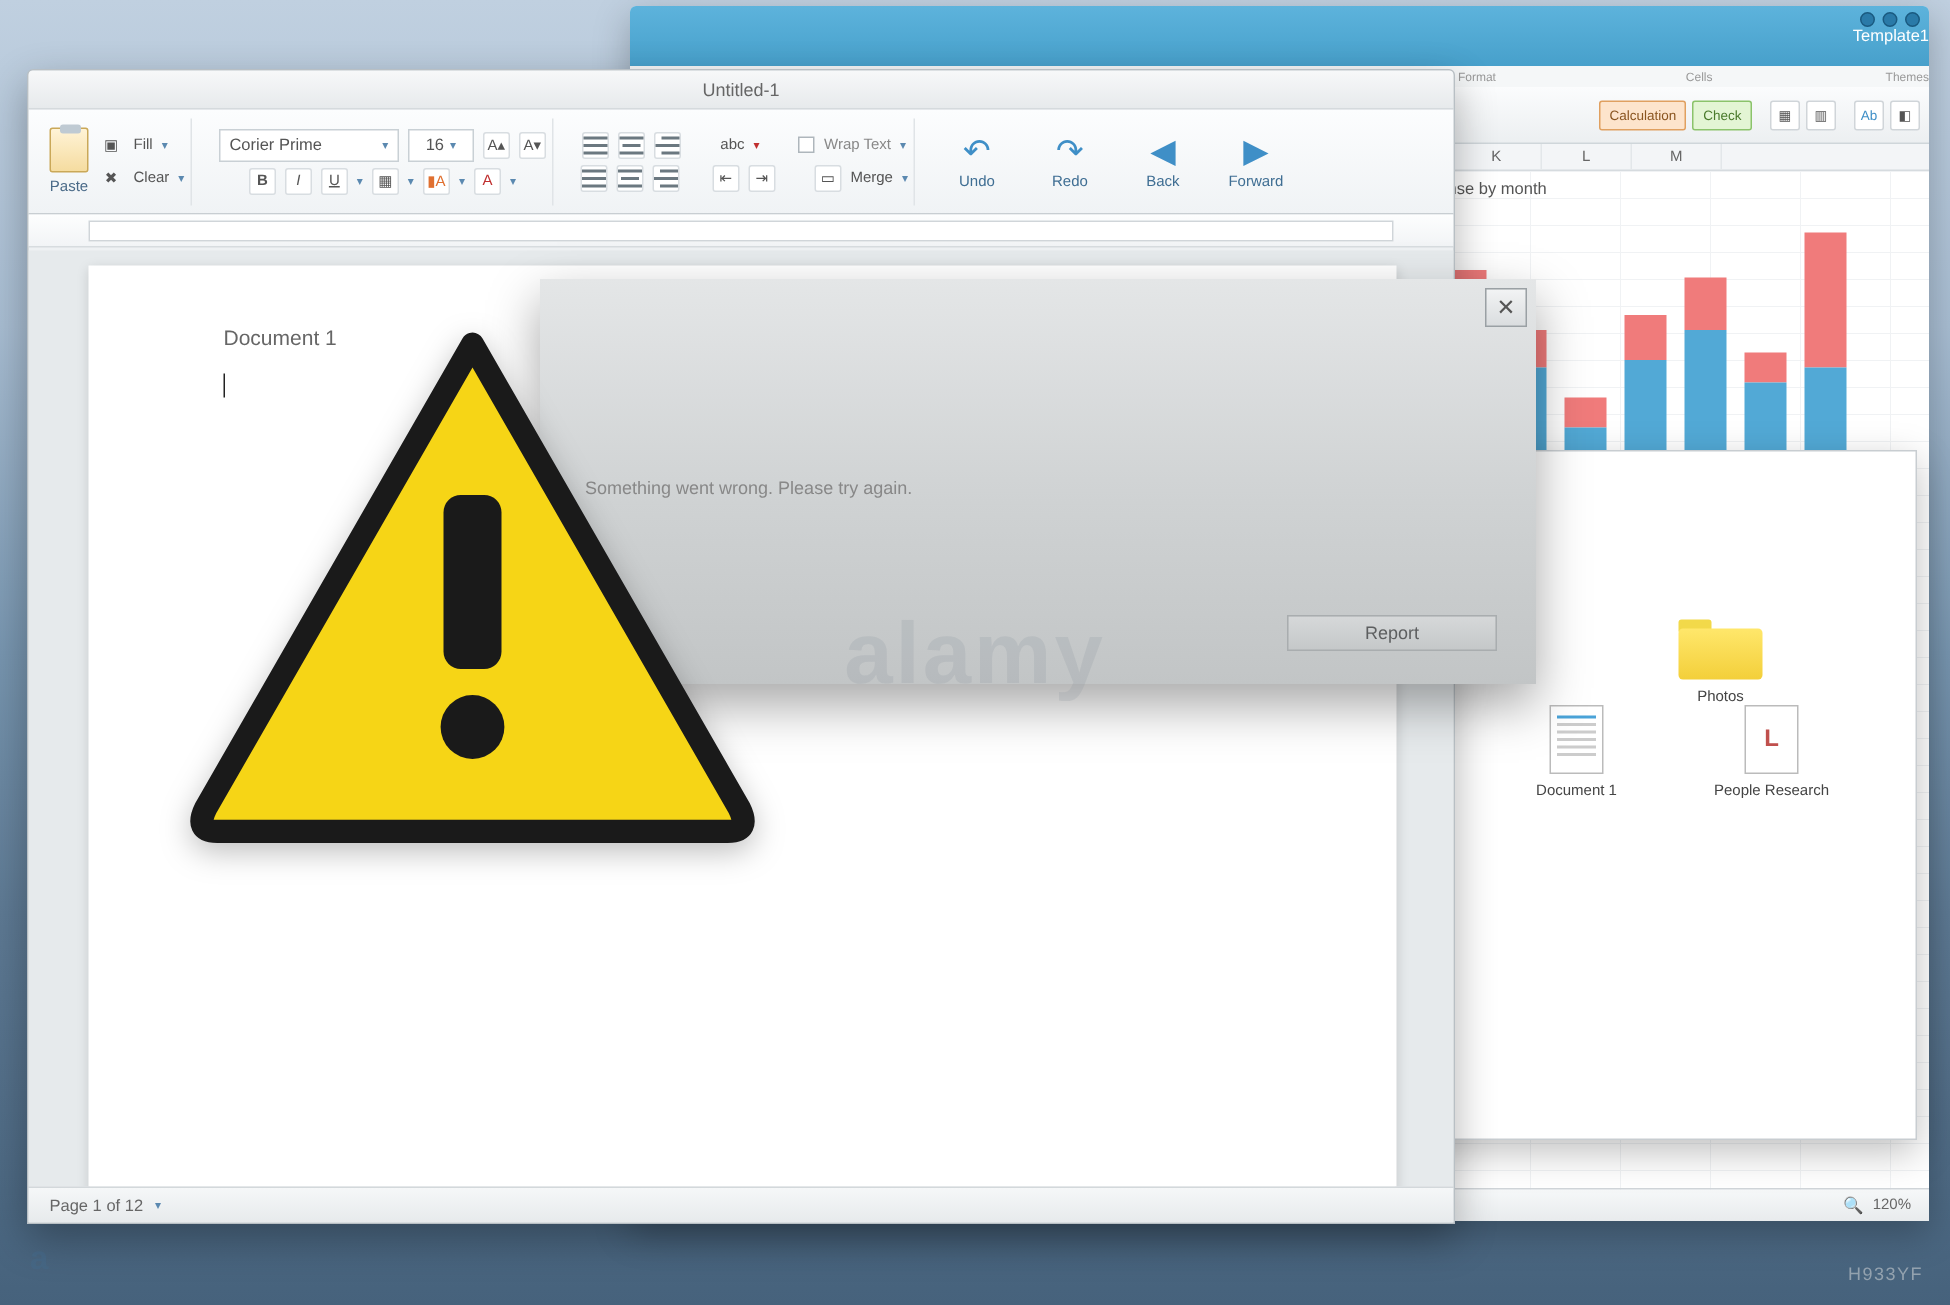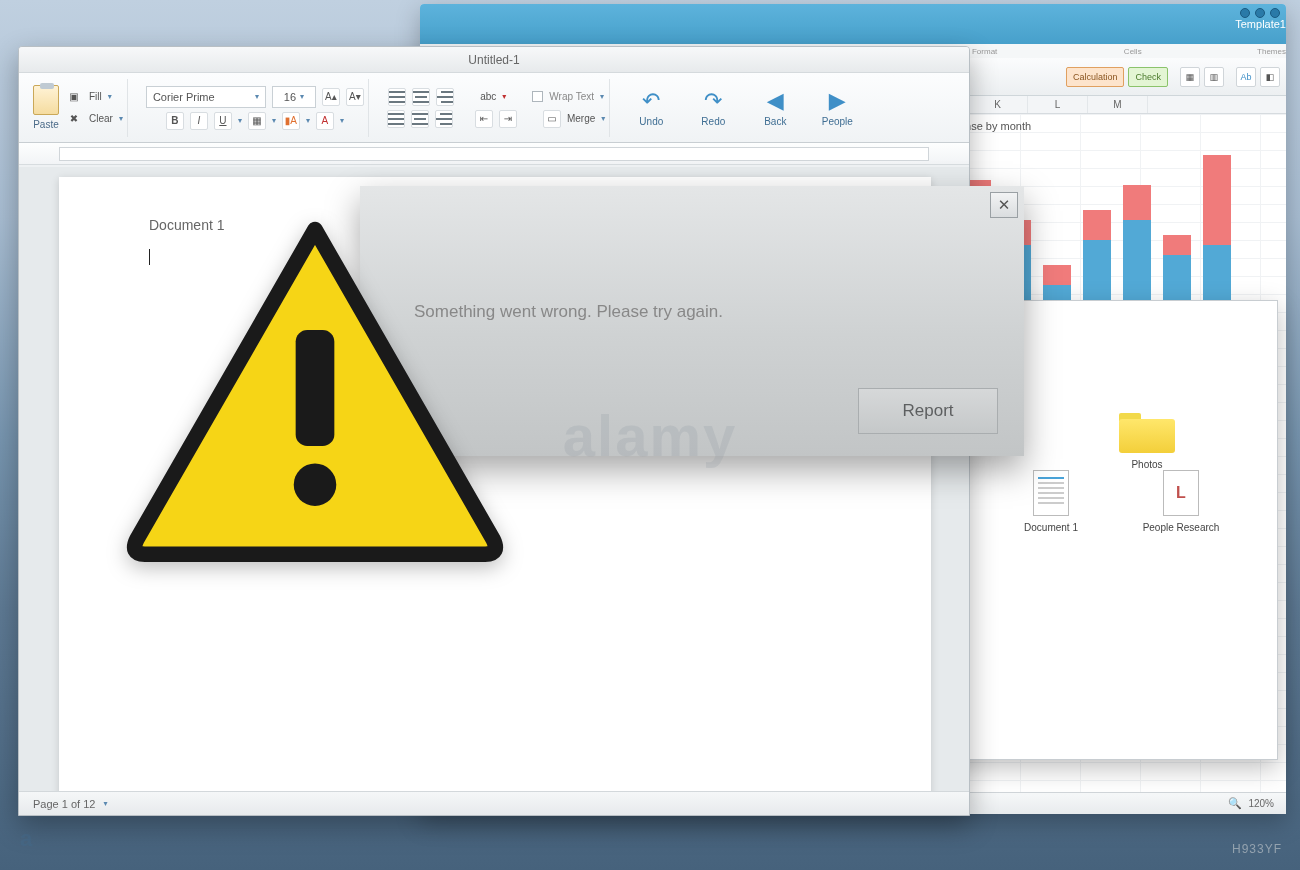--- a/index.html
+++ b/index.html
@@ -80,23 +80,23 @@
 .page-area { position:absolute; left:0; right:0; top:120px; bottom:24px; background:#e6eaec; overflow:hidden;}
 .page { position:absolute; left:40px; top:10px; width:872px; height:700px; background:#fff; box-shadow:0 2px 8px rgba(0,0,0,.15);}
 .page-header { position:absolute; left:90px; top:40px; font-size:14px; color:#666;}
 .cursor-line { position:absolute; left:90px; top:72px; width:1px; height:16px; background:#222;}
 .word-status { position:absolute; left:0; right:0; bottom:0; height:24px; background:linear-gradient(#f5f7f8,#e7eaec); border-top:1px solid #d3d8db; display:flex; align-items:center; padding:1px 14px; font-size:11px; color:#666; gap:8px;}
 
 
 .dialog { position:absolute; left:360px; top:186px; width:664px; height:270px; background:linear-gradient(180deg,#e4e6e7 0%,#cfd2d3 55%,#c2c5c6 100%); box-shadow:0 14px 32px rgba(0,0,0,.35); }
 .dlg-close { position:absolute; right:6px; top:6px; width:28px; height:26px; border:1px solid #9aa0a4; background:linear-gradient(#f2f3f4,#dadddf); display:flex; align-items:center; justify-content:center; font-size:15px; color:#555; cursor:default;}
 .dlg-title { position:absolute; left:30px; top:10px; font-size:44px; font-weight:700; letter-spacing:1px; color:#a7aaab; line-height:1.02; white-space:pre-line;}
-.dlg-msg { position:absolute; left:30px; top:116px; font-size:17px; color:#888;margin-left:24px;}
+.dlg-msg { position:absolute; left:30px; top:132px; font-size:12px; color:#888;}
 .dlg-btnrow { position:absolute; right:26px; bottom:22px; display:flex; gap:22px;}
-.dlg-btn { width:140px; height:46px; background:linear-gradient(#d6d8d9,#c5c8c9); border:1px solid #a9adaf; display:flex; align-items:center; justify-content:center; font-size:17px; color:#5d5f60; cursor:default;}
+.dlg-btn { width:140px; height:24px; background:linear-gradient(#d6d8d9,#c5c8c9); border:1px solid #a9adaf; display:flex; align-items:center; justify-content:center; font-size:12px; color:#5d5f60; cursor:default;}
 
 
 .warn { position:absolute; left:120px; top:214px; width:390px; height:348px; }
 .warn svg { width:100%; height:100%; filter:drop-shadow(0 6px 10px rgba(0,0,0,.25)); }
 
 
 .wm { position:absolute; inset:0; pointer-events:none; display:flex; align-items:center; justify-content:center;}
 .wm span { font-size:58px; color:rgba(140,150,158,.22); font-weight:700; letter-spacing:2px; transform:rotate(0deg);}
 .wm-corner { position:absolute; right:18px; bottom:14px; font-size:12px; color:rgba(180,188,195,.7); letter-spacing:1px;}
 .wm-logo { position:absolute; left:20px; bottom:16px; width:80px; height:30px; opacity:.15; display:flex; align-items:center; gap:2px;}
@@ -349,21 +349,21 @@
         <div class="nav-btn">
             <span class="nav-arrow">↷</span>
             <span>Redo</span>
           </div>
         <div class="nav-btn">
             <span class="nav-arrow">◀</span>
             <span>Back</span>
           </div>
         <div class="nav-btn">
             <span class="nav-arrow">▶</span>
-            <span>People</span>
+            <span>Forward</span>
           </div>
       </div>
     </div>
   </div>
   <div class="ruler">
       <div class="ruler-inner"></div>
     </div>
   <div class="page-area">
     <div class="page">
       <div class="page-header">Document 1</div>

